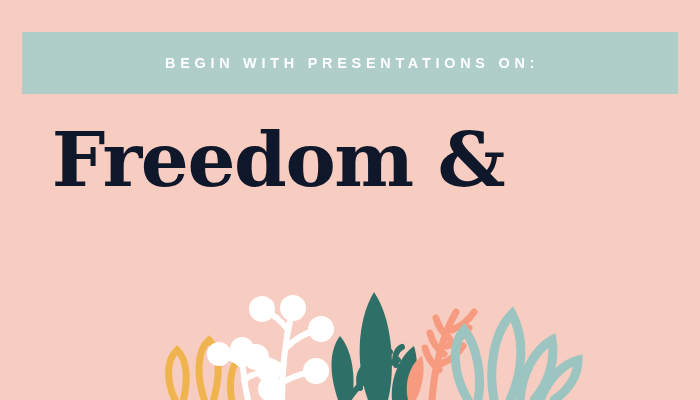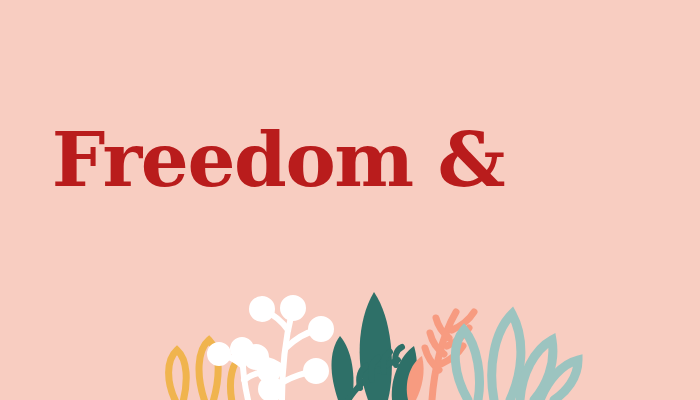--- a/index.html
+++ b/index.html
@@ -44,21 +44,21 @@
     transform: scaleX(0.93);
   }
 
   
   .headline {
     position: absolute;
     left: 0;
     top: 126px;
     width: 556px;
     text-align: center;
-    color: #b91c1c;
+    color: #0f172a;
     font-family: "DejaVu Serif", "Liberation Serif", serif;
     font-weight: 700;
     font-size: 74px;
     line-height: 0.94;
     letter-spacing: -1.4px;
     white-space: nowrap;
   }
   .headline-line {
     display: block;
   }
@@ -77,20 +77,23 @@
     display: block;
     width: 700px;
     height: 130px;
   }
 </style>
 </head>
 <body>
 
 <div class="poster">
 
+  <div class="banner">
+    <span class="banner-text">BEGIN WITH PRESENTATIONS ON:</span>
+  </div>
 
   <div class="headline">
     <span class="headline-line l1">Freedom &amp;</span>
   </div>
 
   <div class="botanicals">
     <svg viewBox="0 0 700 130" xmlns="http://www.w3.org/2000/svg">
 
       <g fill="none" stroke="#F0B44E" stroke-width="7" stroke-linecap="round">
         <path d="M176 132 C166 112 166 90 177 80 C188 90 188 112 183 132"></path>

